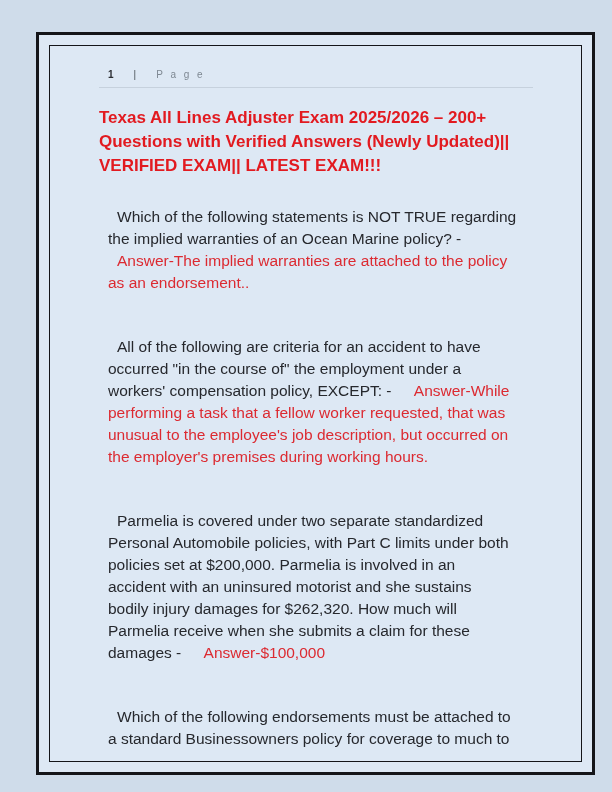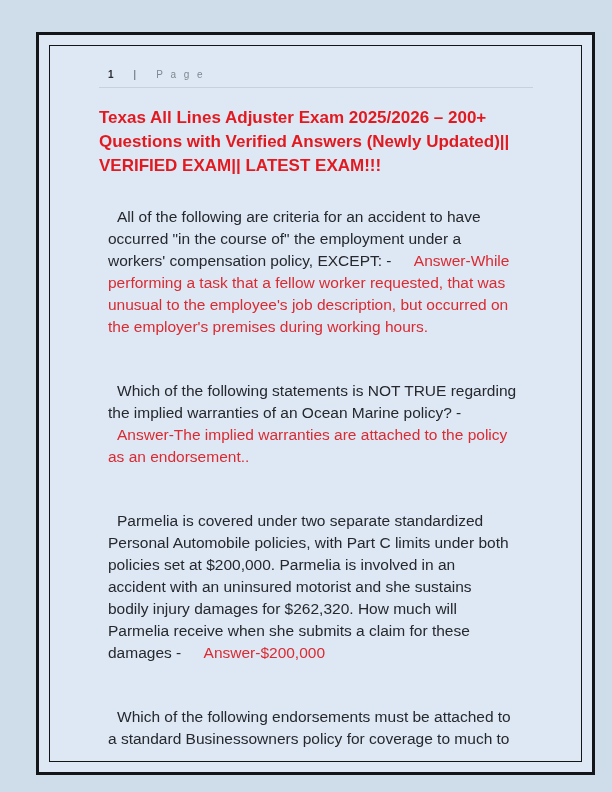--- a/index.html
+++ b/index.html
@@ -72,38 +72,38 @@
 
     <div class="header">
       <span class="pnum">1</span><span class="psep">|</span><span class="plabel">P a g e</span>
     </div>
 
     <h1 class="title">Texas All Lines Adjuster Exam 2025/2026 – 200+
 Questions with Verified Answers (Newly Updated)||
 VERIFIED EXAM|| LATEST EXAM!!!</h1>
 
     <div class="qa-list">
+      <p class="qa"><span class="q">Which of the following statements is NOT TRUE regarding
+the implied warranties of an Ocean Marine policy? -
+</span><span class="a">Answer-The implied warranties are attached to the policy
+as an endorsement..</span></p>
+
       <p class="qa"><span class="q">All of the following are criteria for an accident to have
 occurred "in the course of" the employment under a
 workers' compensation policy, EXCEPT: - </span><span class="a">Answer-While
 performing a task that a fellow worker requested, that was
 unusual to the employee's job description, but occurred on
 the employer's premises during working hours.</span></p>
 
-      <p class="qa"><span class="q">Which of the following statements is NOT TRUE regarding
-the implied warranties of an Ocean Marine policy? -
-</span><span class="a">Answer-The implied warranties are attached to the policy
-as an endorsement..</span></p>
-
       <p class="qa"><span class="q">Parmelia is covered under two separate standardized
 Personal Automobile policies, with Part C limits under both
 policies set at $200,000. Parmelia is involved in an
 accident with an uninsured motorist and she sustains
 bodily injury damages for $262,320. How much will
 Parmelia receive when she submits a claim for these
-damages - </span><span class="a">Answer-$200,000</span></p>
+damages - </span><span class="a">Answer-$100,000</span></p>
 
       <p class="qa"><span class="q">Which of the following endorsements must be attached to
 a standard Businessowners policy for coverage to much to</span><span class="a"></span></p>
     </div>
 
   </div>
 </div>
 
 </body></html>

